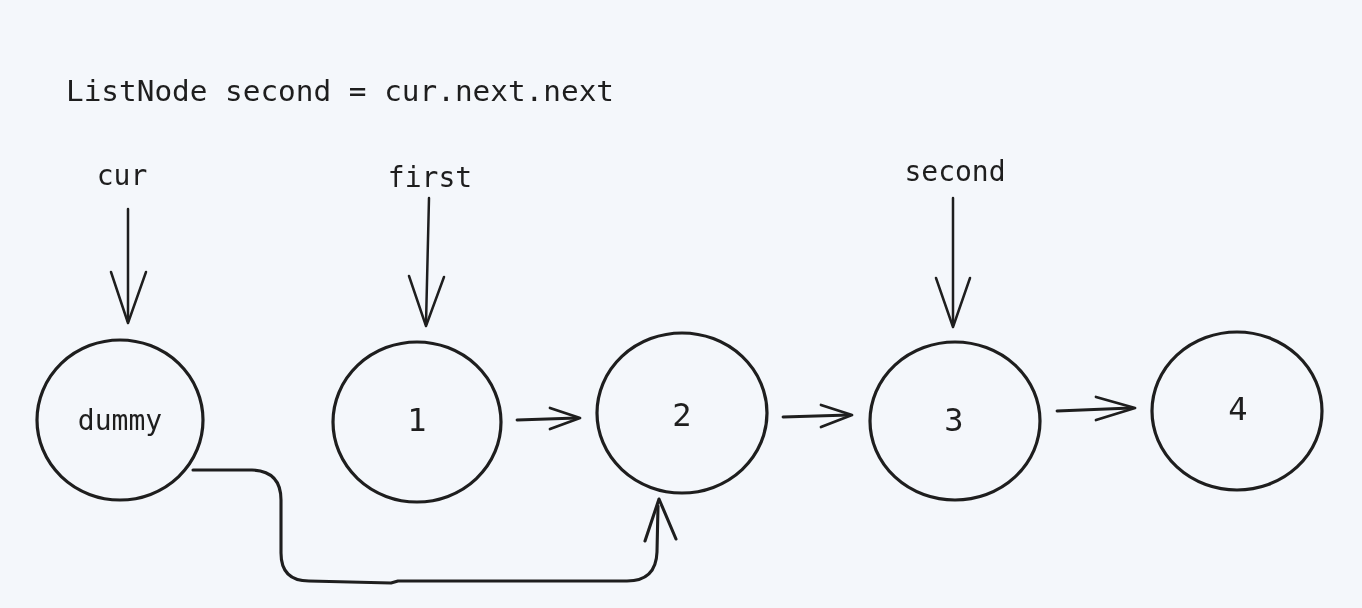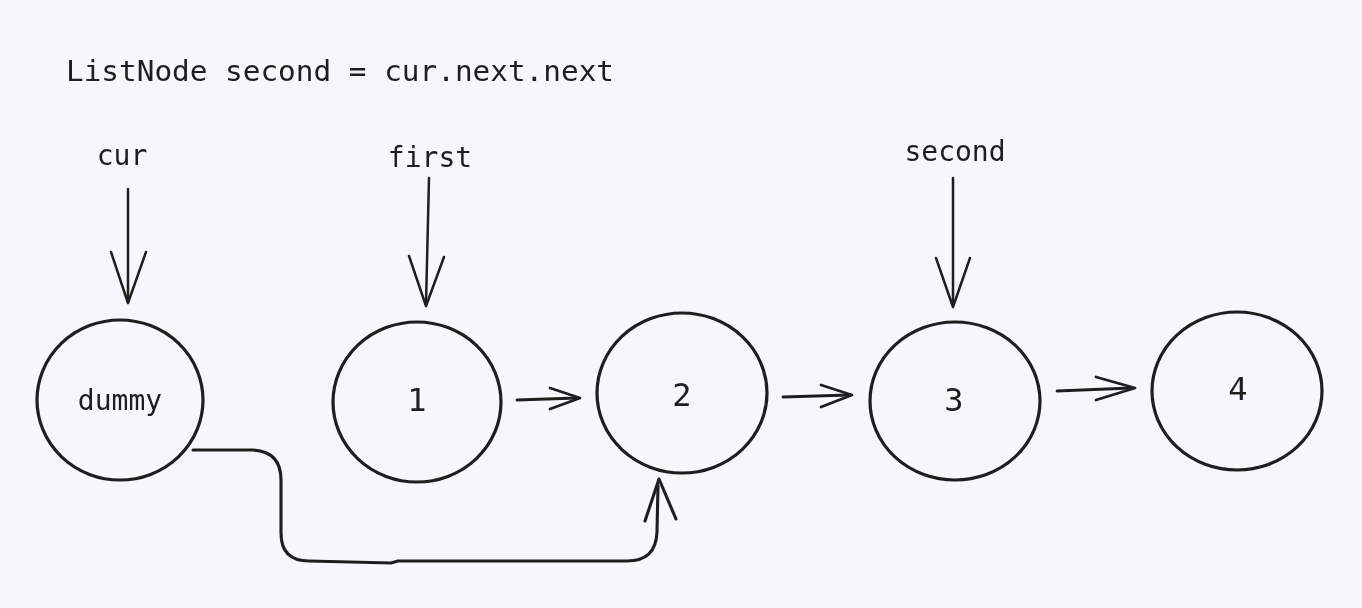--- a/index.html
+++ b/index.html
@@ -9,20 +9,21 @@
   body {
     width: 1362px;
     height: 608px;
     overflow: hidden;
     font-family: "DejaVu Sans Mono", "Liberation Mono", monospace;
   }
   .canvas {
     position: relative;
     width: 1362px;
     height: 428px;
+    margin-top: 20px;
   }
   svg {
     display: block;
   }
   .stroke-shapes {
     fill: none;
     stroke-linecap: round;
     stroke-linejoin: round;
   }
   .diagram-text {

